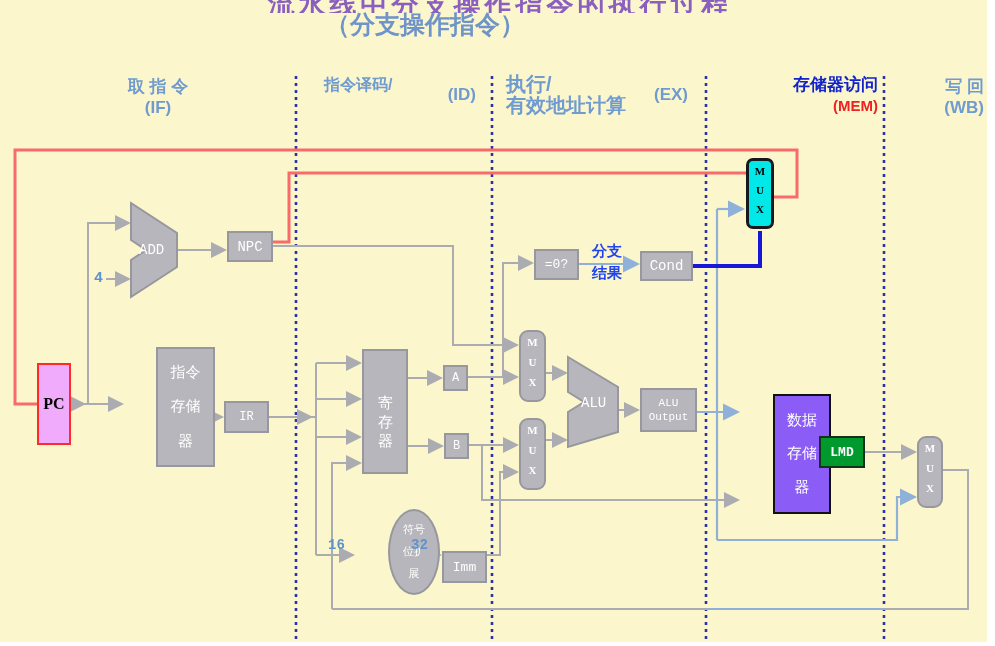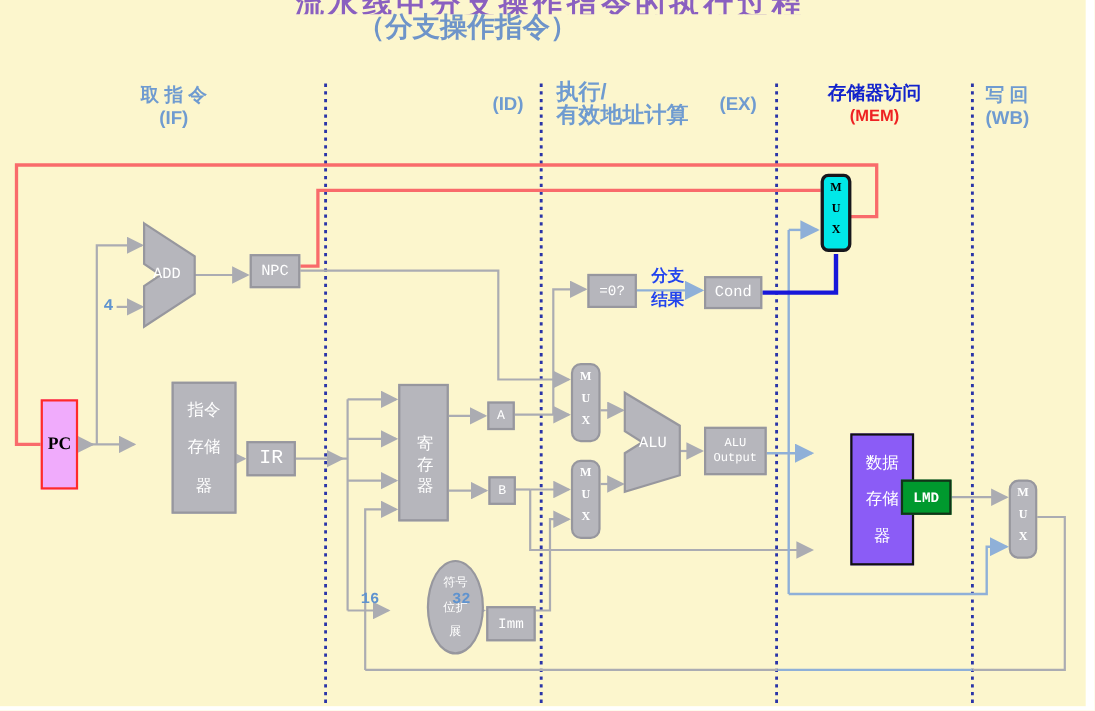--- a/index.html
+++ b/index.html
@@ -18,52 +18,52 @@
   
   .hdr{font-weight:bold;color:#6f9bd0;font-size:17px;line-height:21px;}
   .hdr .en{font-size:17px;}
   #hdr-if{left:108px;top:76px;width:100px;text-align:center;}
   #hdr-id{left:324px;top:74px;width:152px;}
   #hdr-id .cn{font-size:16px;}
   #hdr-id .en{position:absolute;right:0;top:10px;margin-left:28px;}
   #hdr-ex{left:506px;top:74px;width:182px;}
   #hdr-ex .cn{font-size:20px;}
   #hdr-ex .en{position:absolute;right:0;top:10px;}
-  #hdr-mem{left:712px;top:74px;width:166px;text-align:center;}
+  #hdr-mem{left:712px;top:74px;width:166px;text-align:right;}
   #hdr-mem .cn{color:#1223cc;font-size:17px;}
   #hdr-mem .en{color:#ee2222;font-size:15px;}
-  #hdr-wb{left:896px;top:76px;width:88px;text-align:left;}
+  #hdr-wb{left:896px;top:76px;width:88px;text-align:right;}
   
   .blk{background:#b6b6bc;border:2px solid #97979e;color:#ffffff;
     display:flex;align-items:center;justify-content:center;box-sizing:border-box;
     font-family:"Liberation Mono",monospace;}
   .blk.cjk{font-family:"Liberation Sans",sans-serif;flex-direction:column;justify-content:space-around;margin-left:32px;}
   .mux{border-radius:9px;}
   .vtext{writing-mode:vertical-lr;text-orientation:upright;font-weight:bold;
     font-family:"Liberation Serif",serif;}
   
   #pc{left:37px;top:363px;width:34px;height:82px;background:#f0abfc;border:2px solid #ff2a2a;
       color:#000;font-weight:bold;font-size:16px;font-family:"Liberation Serif",serif;}
   #imem{left:124px;top:347px;width:59px;height:120px;font-size:15px;padding:6px 0;}
   #npc{left:227px;top:231px;width:46px;height:31px;font-size:14px;}
-  #ir{left:224px;top:401px;width:45px;height:32px;font-size:18px;}
+  #ir{left:224px;top:401px;width:45px;height:32px;font-size:12px;}
   #regfile{left:362px;top:349px;width:46px;height:125px;font-size:15px;letter-spacing:20px;
       color:#fff;font-family:"Liberation Sans",sans-serif;font-weight:normal;}
   #rega{left:443px;top:365px;width:25px;height:26px;font-size:12px;}
   #regb{left:444px;top:433px;width:25px;height:26px;font-size:12px;}
   #mux1,#mux2{font-size:11px;letter-spacing:8px;color:#fff;}
   #mux1{left:519px;top:330px;width:27px;height:72px;}
   #mux2{left:519px;top:418px;width:27px;height:72px;}
   #muxwb{left:917px;top:436px;width:26px;height:72px;font-size:11px;letter-spacing:8px;color:#fff;}
   #zero{left:534px;top:249px;width:45px;height:31px;font-size:13px;}
   #cond{left:640px;top:251px;width:53px;height:30px;font-size:14px;}
   #aluout{left:640px;top:388px;width:57px;height:44px;font-size:11px;flex-direction:column;line-height:14px;}
   #imm{left:442px;top:541px;width:45px;height:32px;font-size:13px;margin-top:10px;}
   #signext{left:356px;top:509px;width:52px;height:86px;border-radius:50%;font-size:11px;
-      line-height:13px;flex-direction:column;font-family:Liberation Serif, serif;padding:8px 0;}
+      line-height:13px;flex-direction:column;font-family:Liberation Mono, monospace;padding:8px 0;}
   #muxtop{left:746px;top:158px;width:28px;height:71px;background:#00e8e8;border:3px solid #17171c;
       border-radius:7px;color:#000;font-size:11px;letter-spacing:7px;}
   #dmem{left:741px;top:394px;width:58px;height:120px;background:#8b5cf6;border:2px solid #111;
       font-size:15px;padding:8px 0;}
   #lmd{left:819px;top:436px;width:46px;height:32px;background:#00992e;border:2px solid #123318;
       font-weight:bold;font-size:13px;}
   
   .polylabel{color:#fff;font-family:"Liberation Mono",monospace;font-size:14px;}
   #add-label{left:139px;top:242px;}
   #alu-label{left:581px;top:395px;}
@@ -161,20 +161,21 @@
   <div class="abs" id="title-clip">
     <span>流水线中分支操作指令的执行过程</span>
   </div>
   <div class="abs" id="subtitle">（分支操作指令）</div>
 
   <div class="abs hdr" id="hdr-if">
     <div class="cn">取 指 令</div>
     <div class="en">(IF)</div>
   </div>
   <div class="abs hdr" id="hdr-id">
+    <div class="cn">指令译码/</div>
     <span class="en">(ID)</span>
   </div>
   <div class="abs hdr" id="hdr-ex">
     <div class="cn">执行/</div>
     <div class="cn">有效地址计算</div>
     <span class="en">(EX)</span>
   </div>
   <div class="abs hdr" id="hdr-mem">
     <div class="cn">存储器访问</div>
     <div class="en">(MEM)</div>

